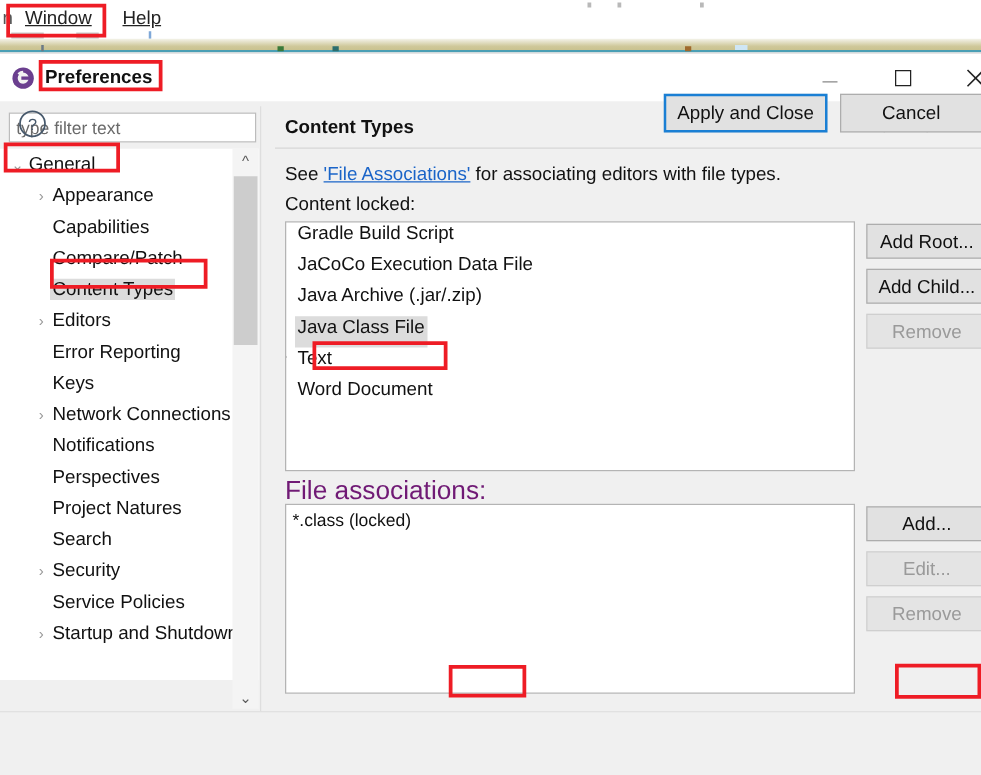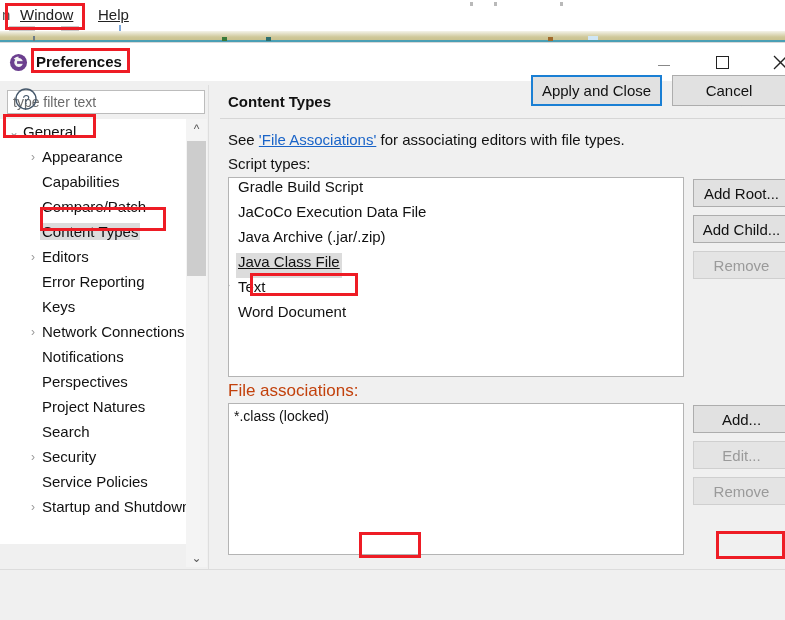--- a/index.html
+++ b/index.html
@@ -171,29 +171,29 @@
   .ct-row {
     height: 25px; display: flex; 
     font-size: 15px; color: #111; white-space: nowrap;
     padding-left: 7px;
   }
   .ct-row .twisty {
     width: 16px; text-align: center; color: #9a9a9a; font-size: 12px;
     flex: 0 0 16px; margin-left: -16px;
   }
   .ct-row .ct-label { padding: 0 2px; }
-  .ct-row.selected .ct-label { background: #dcdcdc; text-decoration: underline; }
+  .ct-row.selected .ct-label { background: #dcdcdc; }
   .fa-row {
     height: 24px; display: flex; align-items: center;
     font-size: 14px; color: #111; padding-left: 5px;
   }
 
   .label-fa {
     position: absolute; left: 228px; top: 338px;
-    font-size: 17px; color: #c2410c;
+    font-size: 21px; color: #701a75;
   }
 
   .side-btn {
     position: absolute; left: 693px;
     width: 97px; height: 28px;
     background: #e1e1e1; border: 1px solid #adadad;
     font-family: "Liberation Sans", sans-serif;
     font-size: 15px; color: #111;
     display: flex; align-items: center; justify-content: center;
     white-space: nowrap;
@@ -400,21 +400,21 @@
       <svg width="17" height="15" viewBox="0 0 17 15">
         <path d="M10 2 L15.5 7.5 L10 13 L10 10 L2 10 L2 5 L10 5 Z" fill="#fafafa" stroke="#9a9a9a" stroke-width="1.1"></path>
       </svg>
       <span class="caret">▼</span>
     </div>
 
     <div class="see-line">
       <span>See </span><a href="#">'File Associations'</a><span> for associating editors with file types.</span>
     </div>
 
-    <div class="label-ct">Script types:</div>
+    <div class="label-ct">Content locked:</div>
     <div class="list-box ct-list" id="ct-list">
         <div class="ct-row">
           <span class="twisty"></span>
           <span class="ct-label">Gradle Build Script</span>
         </div>
         <div class="ct-row">
           <span class="twisty"></span>
           <span class="ct-label">JaCoCo Execution Data File</span>
         </div>
         <div class="ct-row">

